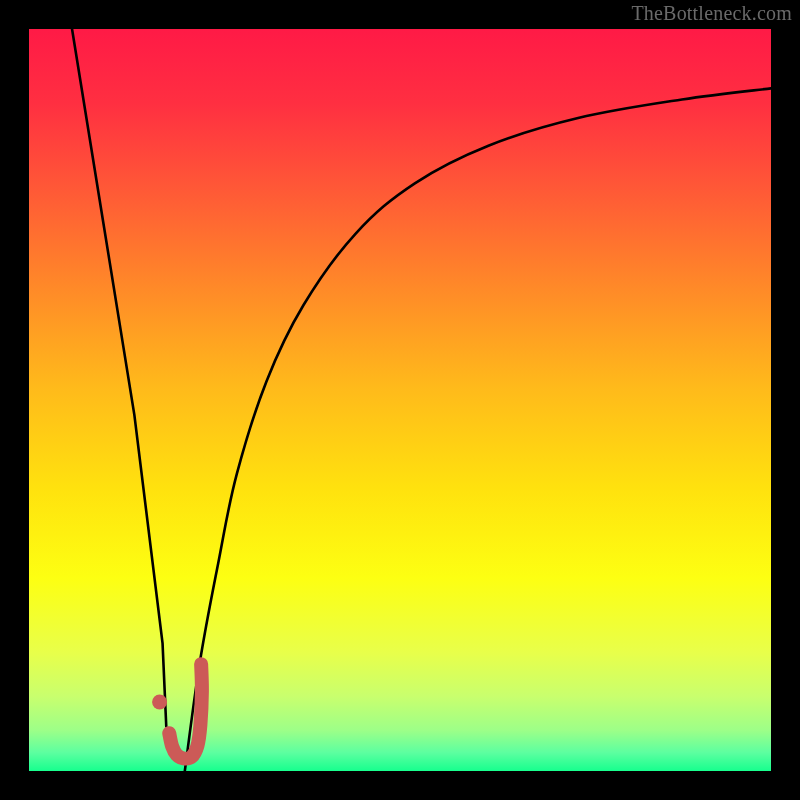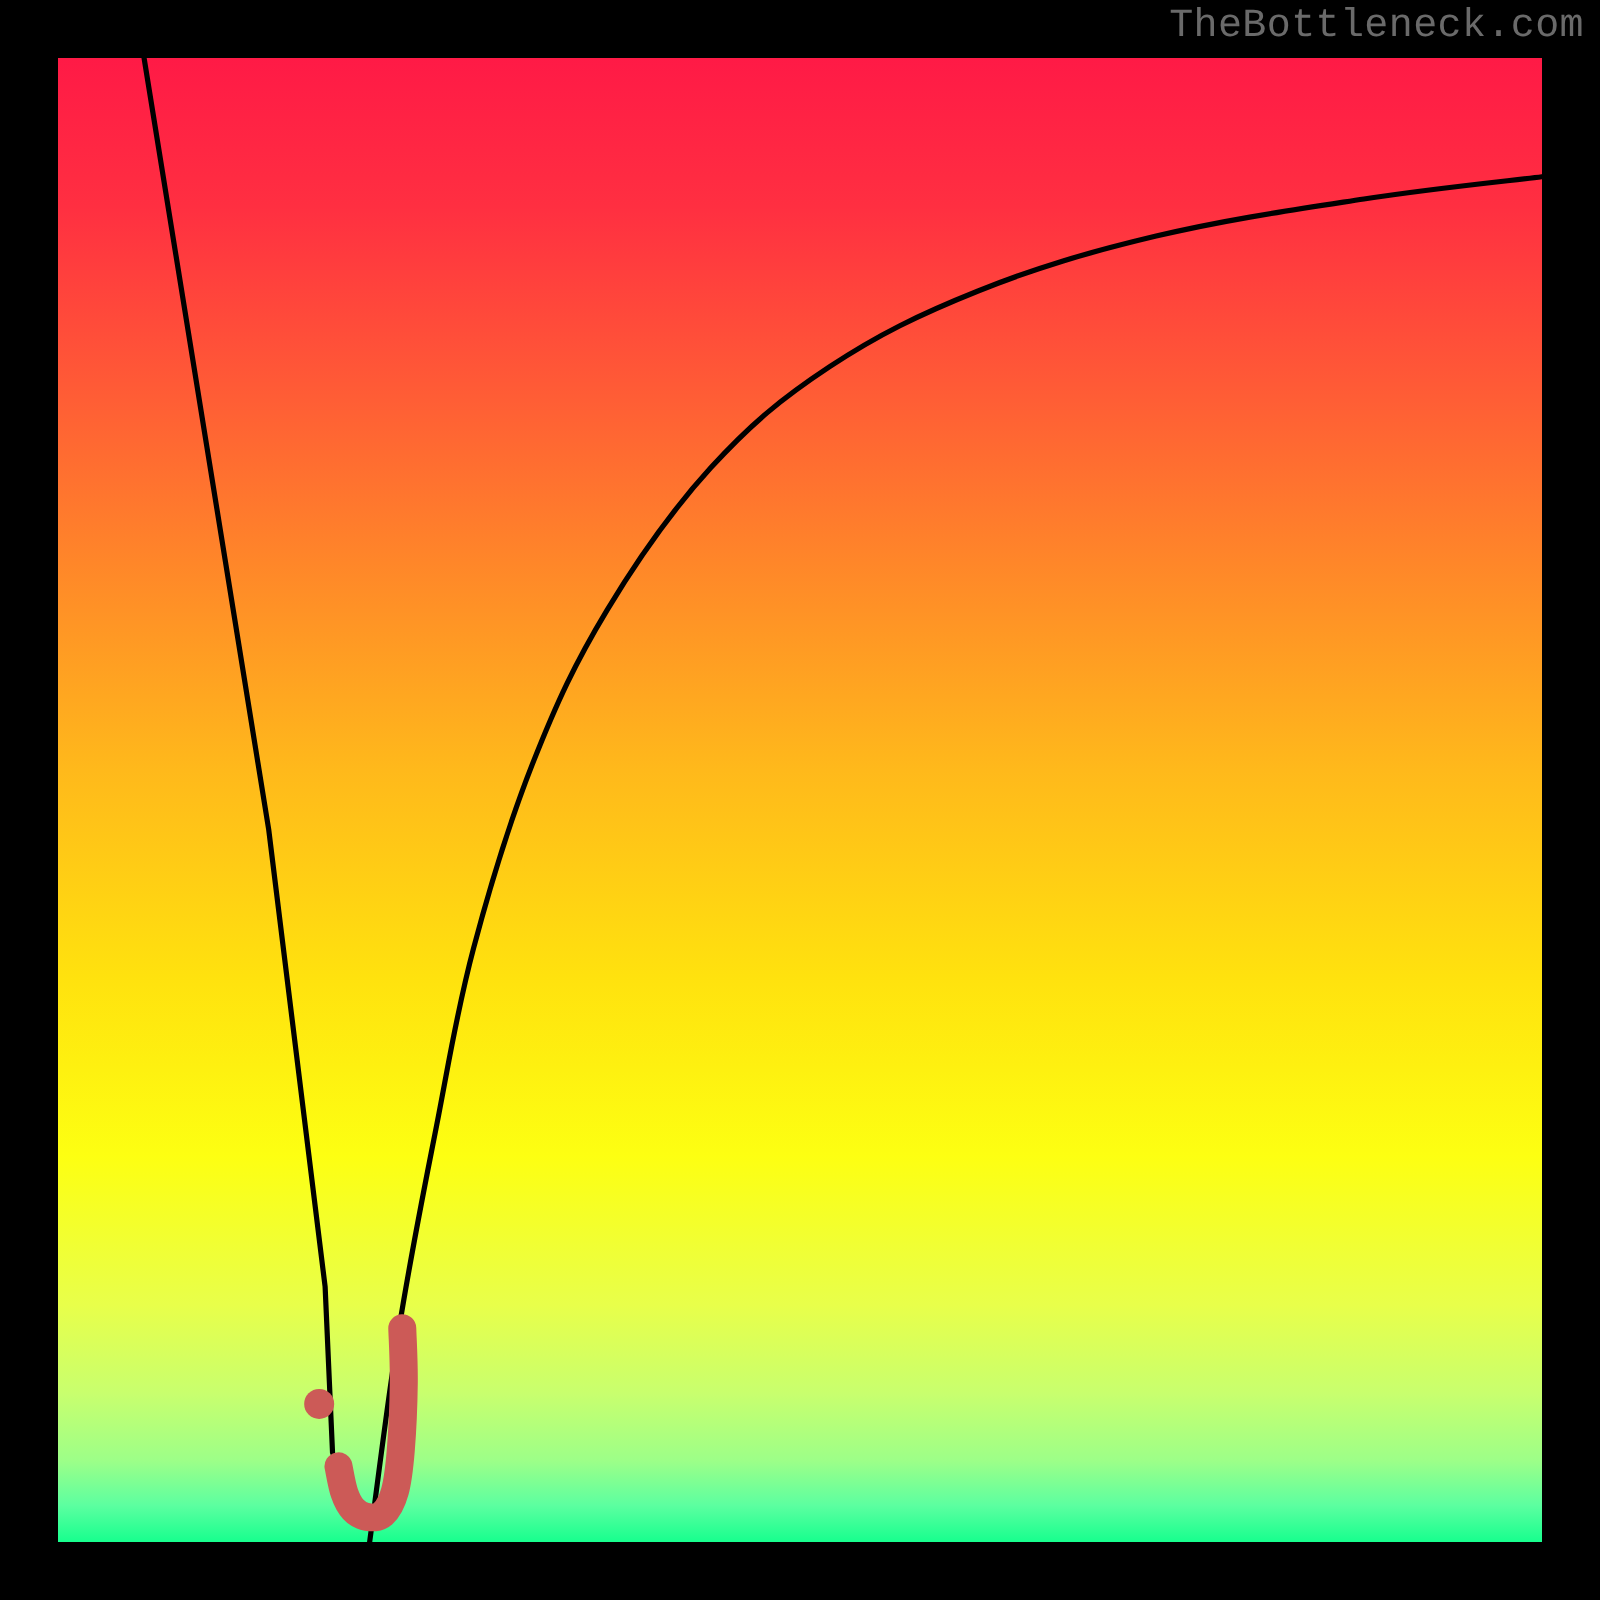--- a/index.html
+++ b/index.html
@@ -17,21 +17,21 @@
   }
   svg {
     position: absolute;
     top: 0;
     left: 0;
   }
   .watermark {
     position: absolute;
     top: 2px;
     right: 8px;
-    font-family: Liberation Mono, monospace;
+    font-family: Liberation Serif, serif;
     font-size: 20px;
     font-weight: 500;
     color: #6a6a6a;
     letter-spacing: 0.2px;
   }
 </style>
 </head>
 <body>
 
 <div class="canvas">

